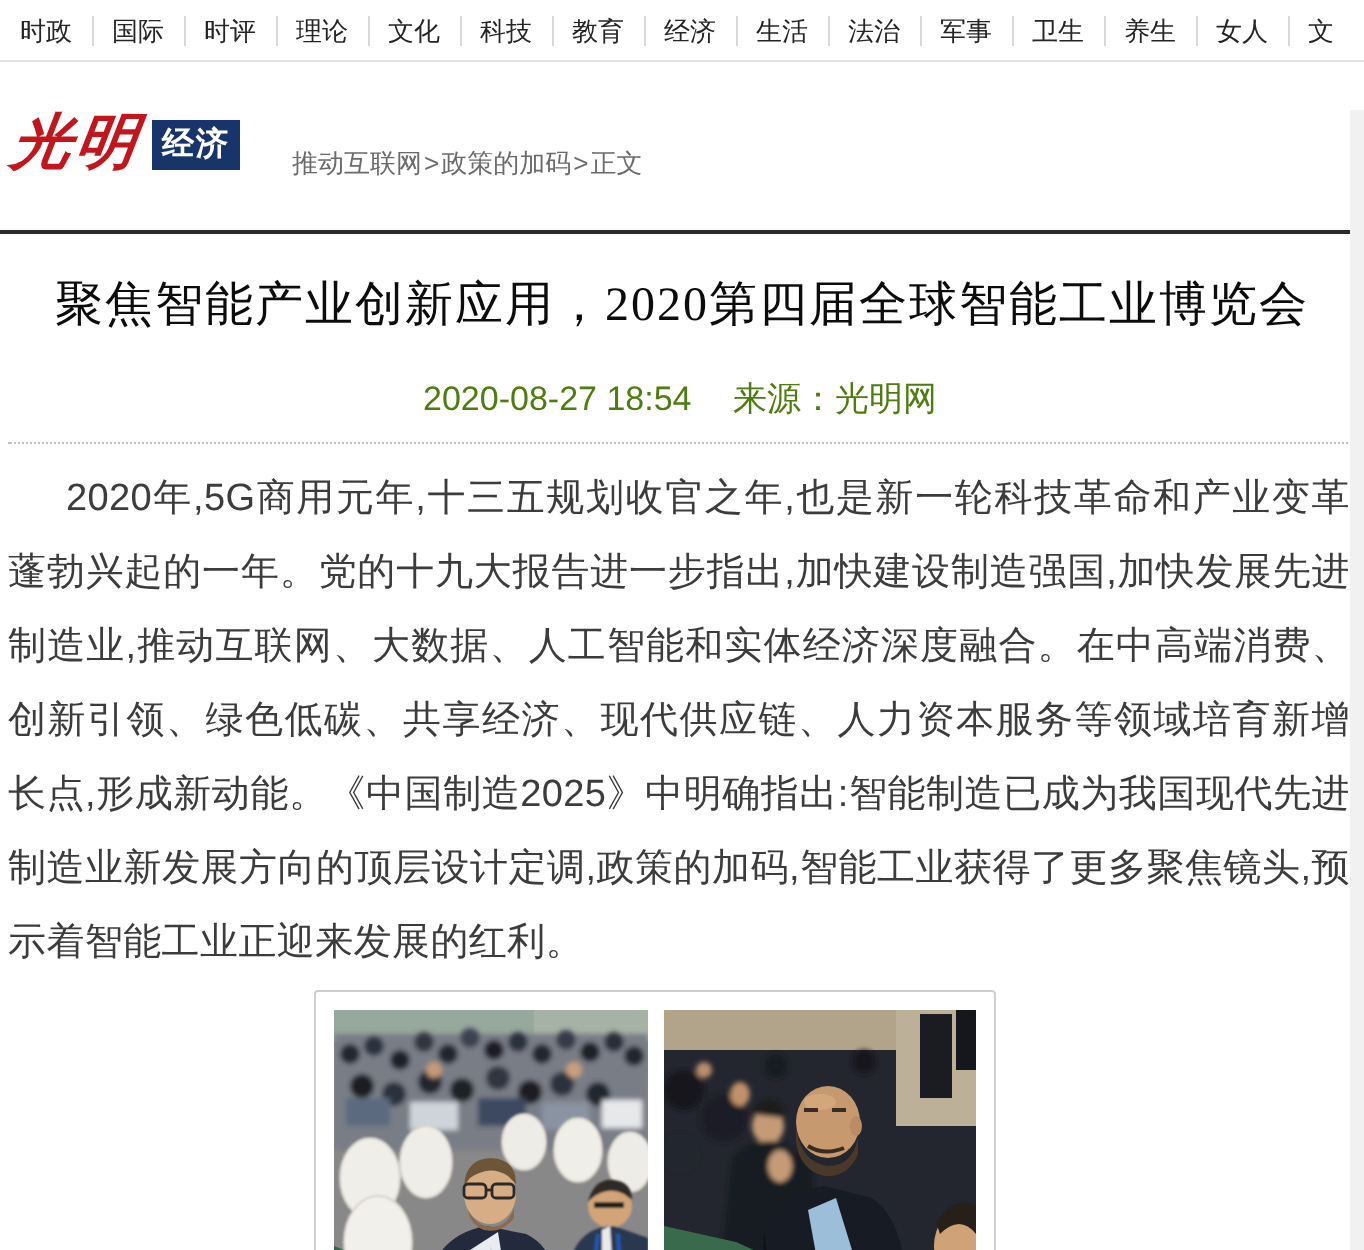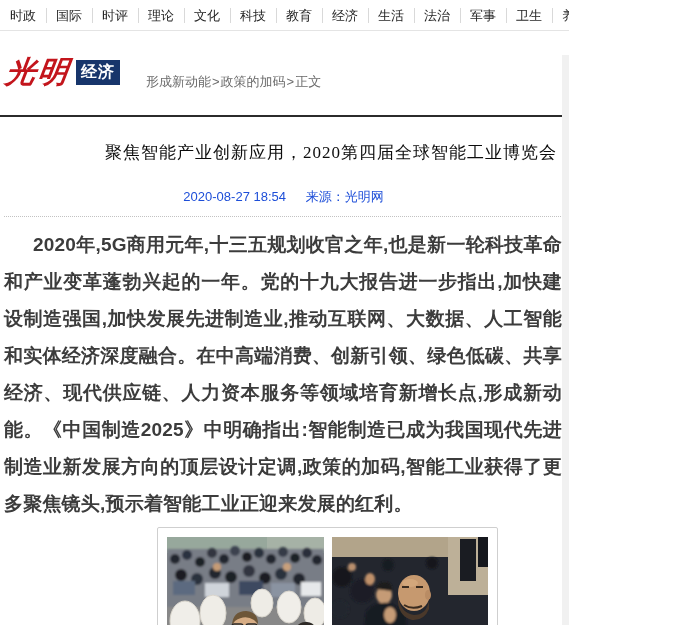--- a/index.html
+++ b/index.html
@@ -1,18 +1,18 @@
 <!DOCTYPE html>
 <html><head>
 <meta charset="utf-8">
 <style>
   * { margin:0; padding:0; box-sizing:border-box; }
   html,body { background:#fff; }
   .page {
-    position:relative; width:569px; height:625px; overflow:hidden;
+    position:relative; width:682px; height:625px; overflow:hidden;
     background:#fff; font-family:"Liberation Sans","DejaVu Sans",sans-serif;
   }
   
   .top-nav {
     display:flex; align-items:center; height:31px; padding-left:10px;
     border-bottom:1px solid #e4e4e4; white-space:nowrap; overflow:hidden;
   }
   .nav-item {
     position:relative; padding:0 10px; font-size:13px; color:#252525;
     text-decoration:none; cursor:pointer; line-height:31px;
@@ -38,33 +38,33 @@
     font-size:14px; font-weight:bold; color:#17356b; letter-spacing:.2px; margin-top:2px;
   }
   .breadcrumb {
     position:absolute; left:140px; top:16px; font-size:13px; color:#6b6b6b;
   }
   .crumb { cursor:pointer; }
   .crumb-sep { color:#6b6b6b; padding:0 1px; }
   .dark-rule { height:2px; background:#2b2b2b; margin:6px 6px 0 0; }
   
   .article-title {
-    margin:16px 12px 0; text-align:right;
+    margin:16px 12px 0; text-align:center;
     font-family:"Liberation Serif","DejaVu Serif",serif; font-weight:400;
-    font-size:17px; line-height:40px; color:#0c0c0c; letter-spacing:1px;
+    font-size:24px; line-height:40px; color:#0c0c0c; letter-spacing:1px;
   }
   .article-title span { display:block; }
   .article-meta {
-    margin:15px 6px 0 4px; text-align:center; font-size:13px; color:#1d4ed8;
+    margin:15px 6px 0 4px; text-align:center; font-size:17px; color:#4d7c0f;
     padding-bottom:10px; border-bottom:1px dotted #c2c2c2;
   }
   .meta-source { margin-left:16px; }
   .article-body {
     margin:9px 7px 0 4px; font-size:19px; line-height:37px; color:#3c3c3c;
-    text-align:justify; text-indent:29px; letter-spacing:.2px;font-weight:bold;
+    text-align:justify; text-indent:29px; letter-spacing:.2px;
   }
   
   .photo-card {
     margin:5px 0 0 157px; width:341px; height:220px;
     background:#fff; border:1px solid #cfcfcf; border-radius:2px;
     padding:9px; display:flex; gap:8px;
   }
   .photo-pane { width:157px; height:100%; overflow:hidden; background:#888; }
   .photo-pane.right { width:156px; }
   .photo-pane svg { display:block; width:100%; height:100%; }
@@ -97,21 +97,21 @@
   </nav>
 
   <header class="header">
     <div class="logo-block">
       <div class="logo-row">
         <span class="logo-script">光明</span>
         <span class="logo-badge">经济</span>
       </div>
     </div>
     <div class="breadcrumb">
-      <span class="crumb">形成新动能</span><span class="crumb-sep">&gt;</span><span class="crumb">政策的加码</span><span class="crumb-sep">&gt;</span><span class="crumb">正文</span>
+      <span class="crumb">推动互联网</span><span class="crumb-sep">&gt;</span><span class="crumb">政策的加码</span><span class="crumb-sep">&gt;</span><span class="crumb">正文</span>
     </div>
   </header>
 
   <div class="dark-rule"></div>
 
   <h1 class="article-title">
     <span>聚焦智能产业创新应用，2020第四届全球智能工业博览会</span>
   </h1>
 
   <div class="article-meta">

